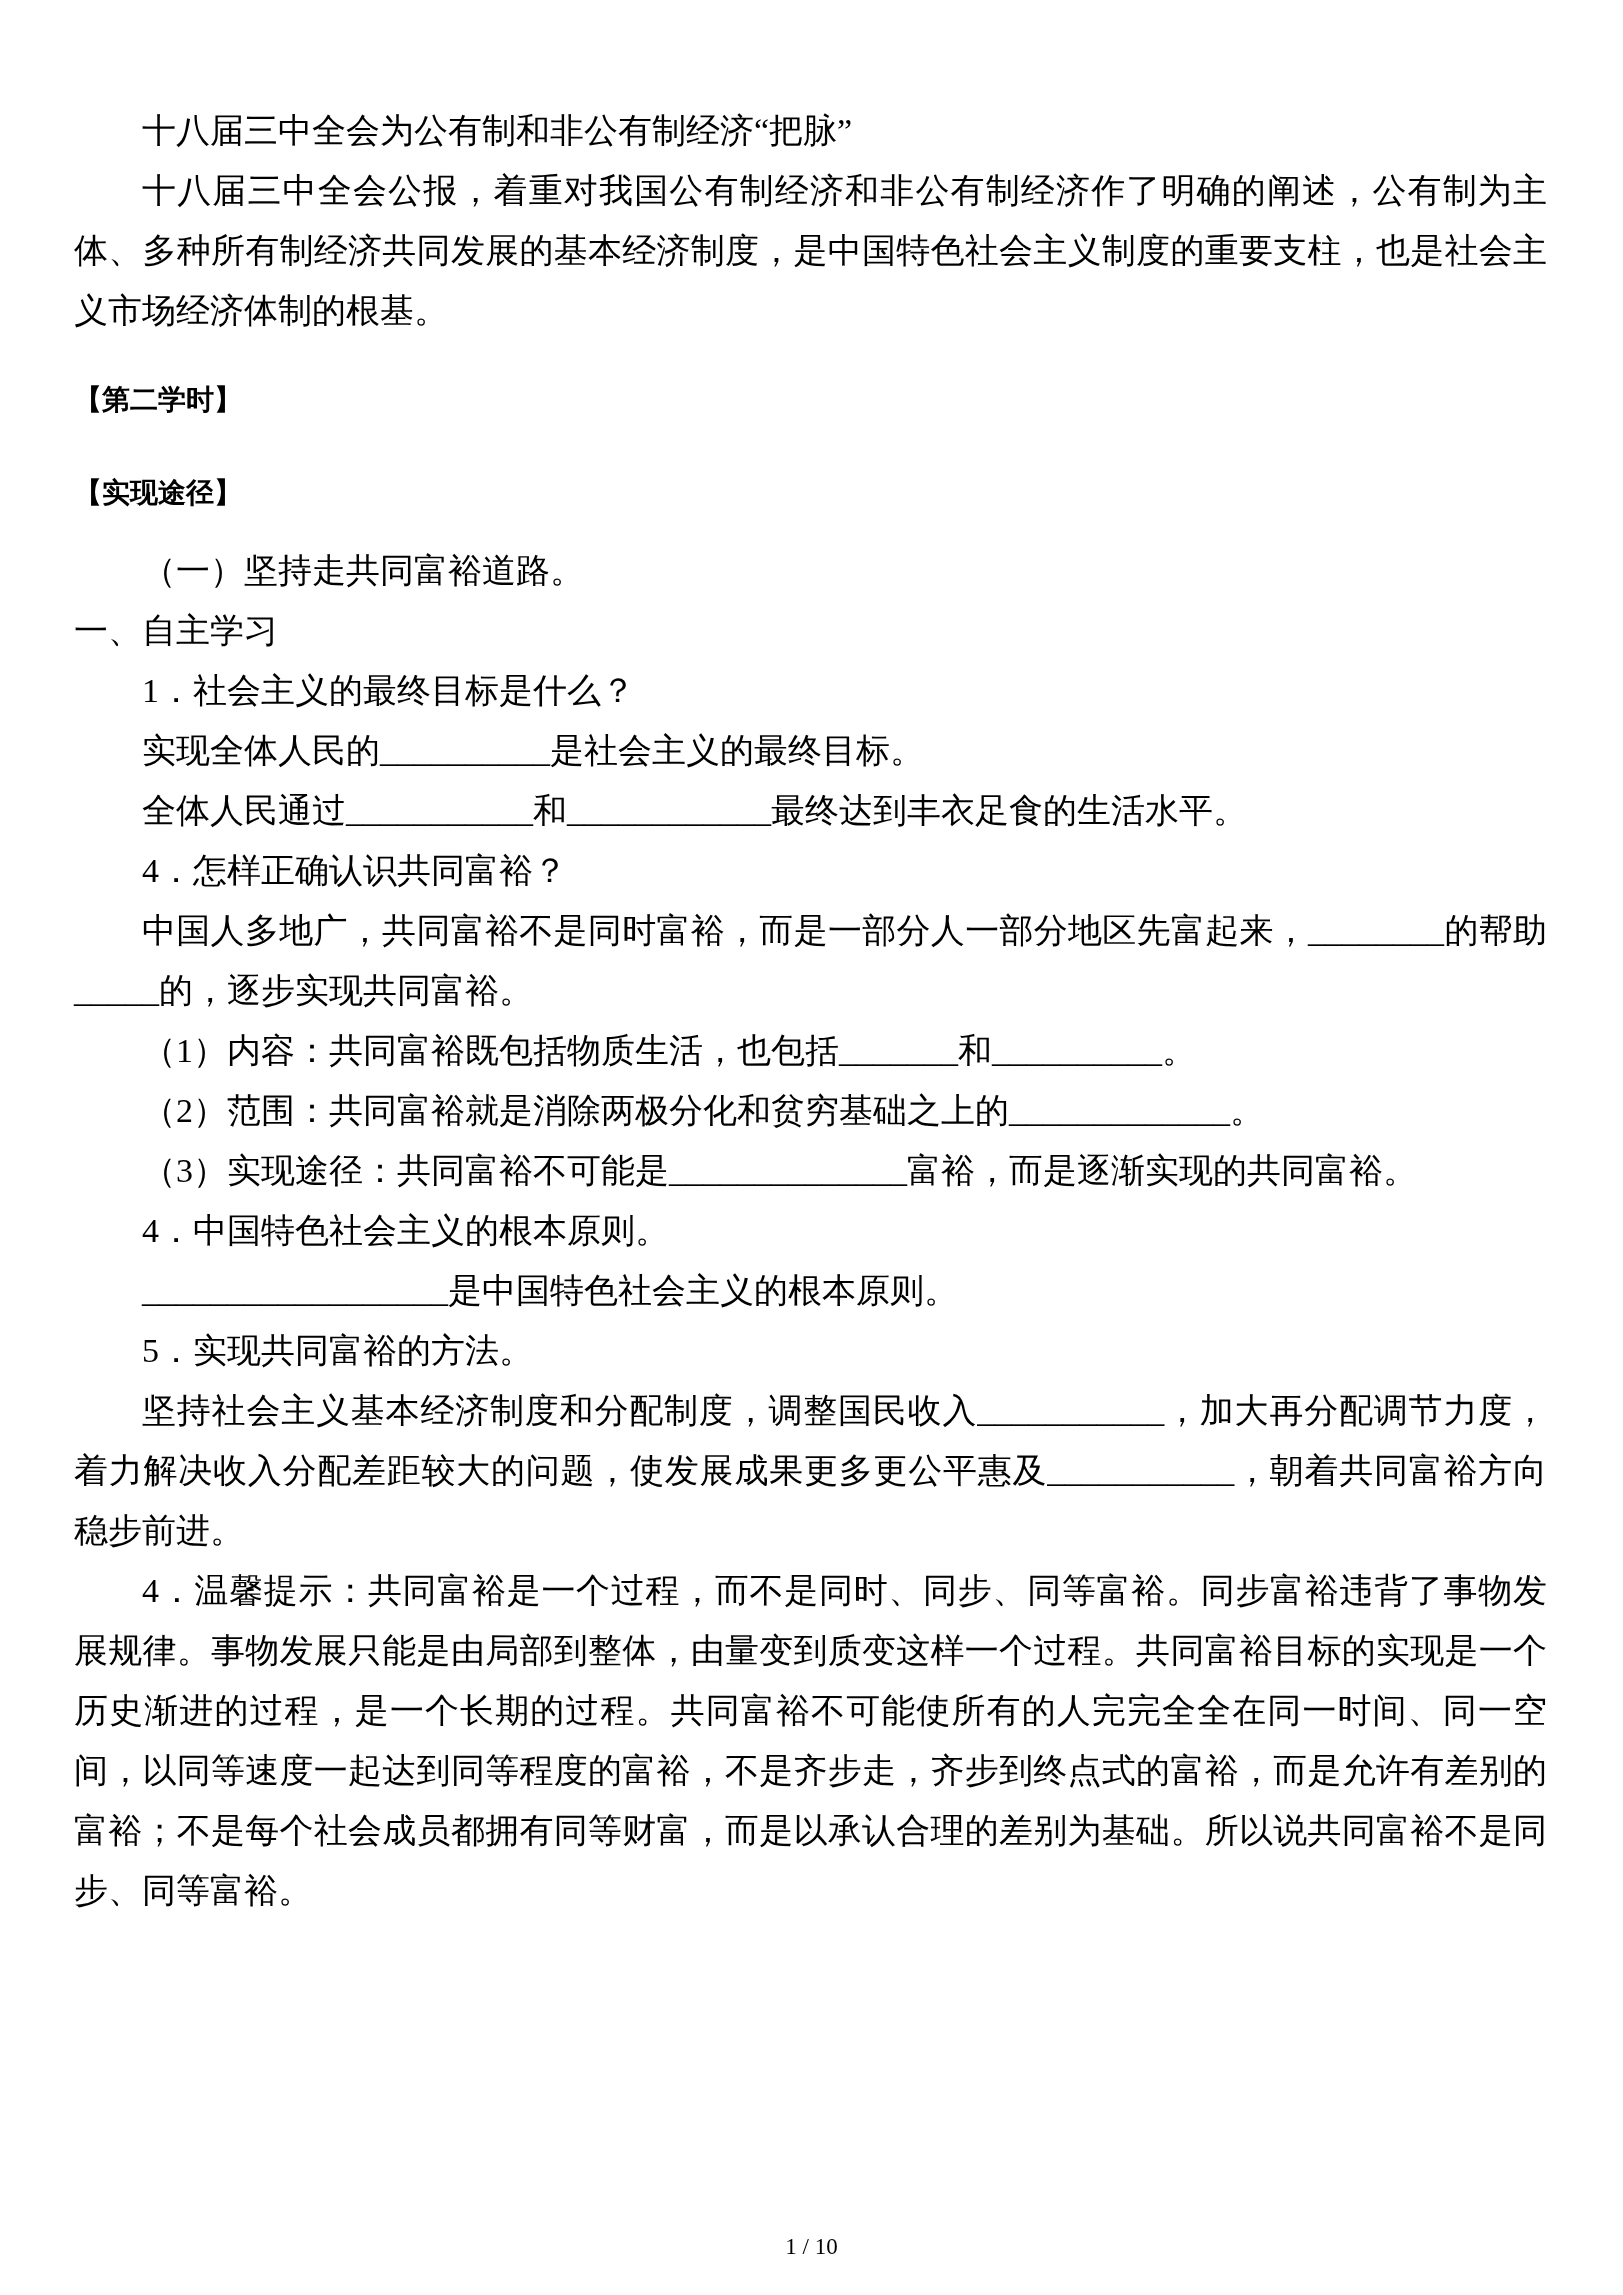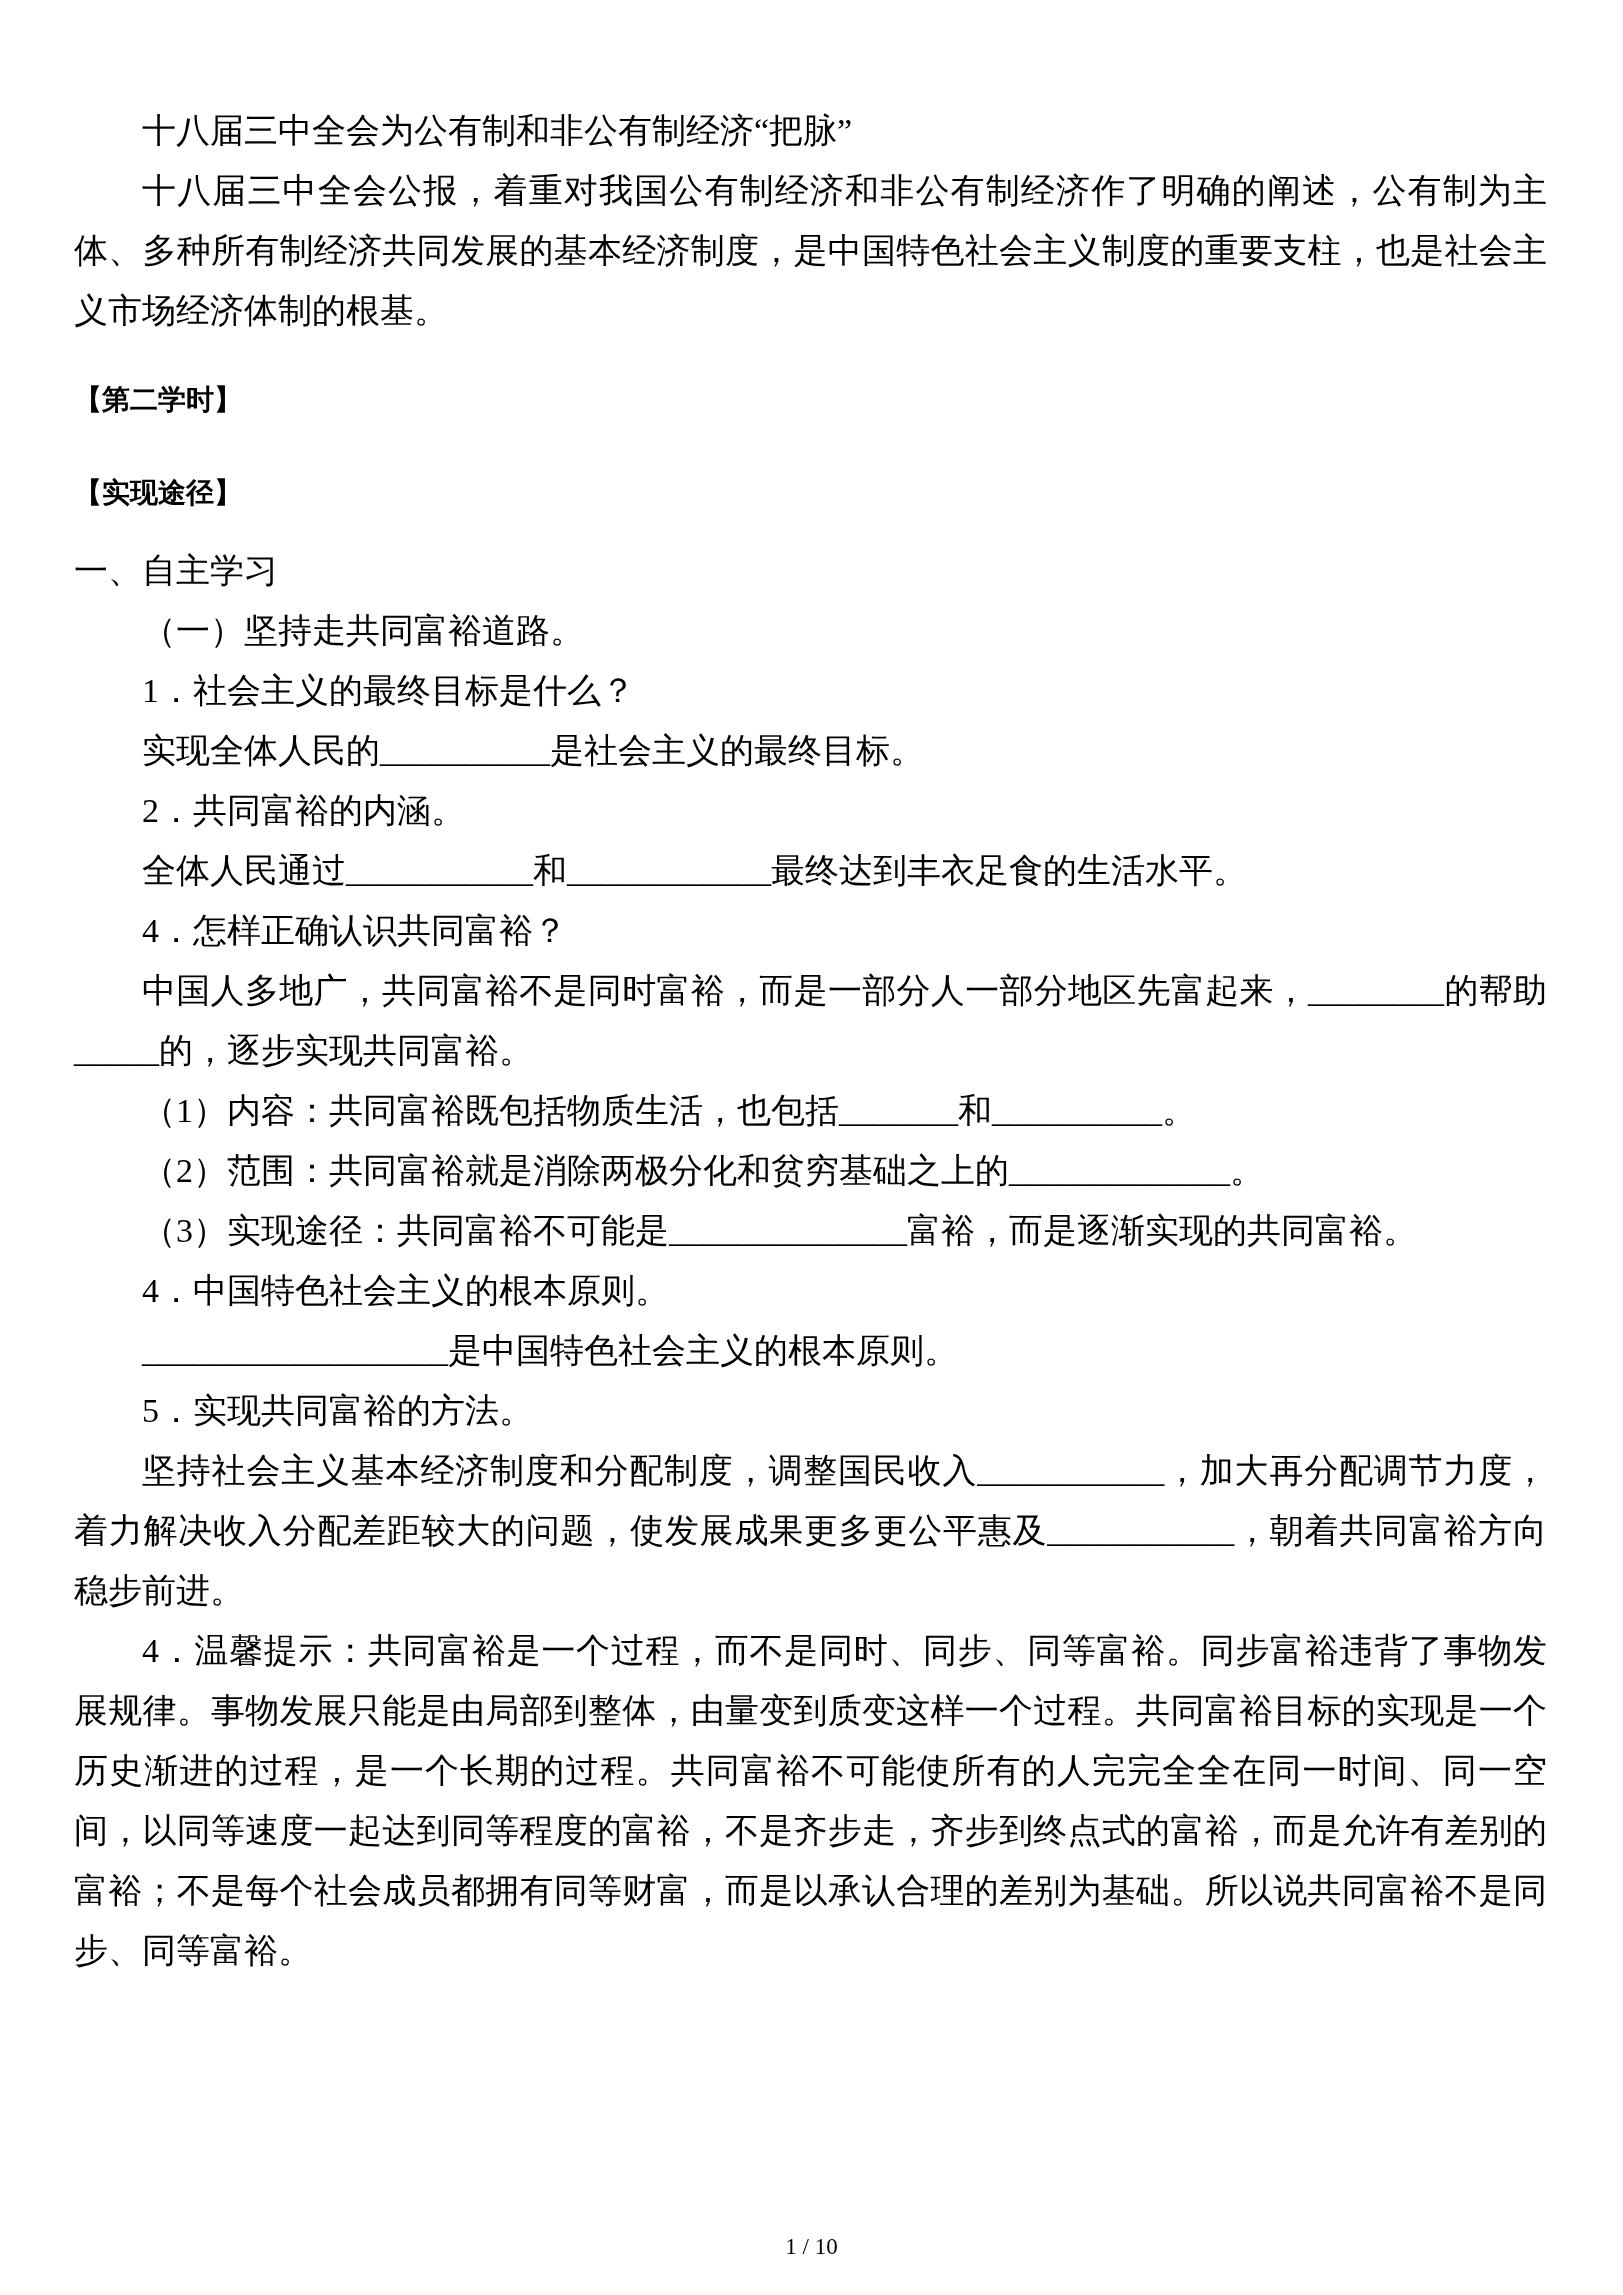--- a/index.html
+++ b/index.html
@@ -53,25 +53,24 @@
 <body>
 
 <div class="page">
 
   <p class="para indent">十八届三中全会为公有制和非公有制经济“把脉”</p>
   <p class="para indent">十八届三中全会公报，着重对我国公有制经济和非公有制经济作了明确的阐述，公有制为主体、多种所有制经济共同发展的基本经济制度，是中国特色社会主义制度的重要支柱，也是社会主义市场经济体制的根基。</p>
 
   <h2 class="heading heading-2">【第二学时】</h2>
   <h2 class="heading">【实现途径】</h2>
 
+  <p class="para indent">（一）坚持走共同富裕道路。</p>
   <p class="para">一、自主学习</p>
-  <p class="para indent">（一）坚持走共同富裕道路。</p>
   <p class="para indent">1．社会主义的最终目标是什么？</p>
   <p class="para indent">实现全体人民的__________是社会主义的最终目标。</p>
-  <p class="para indent">2．共同富裕的内涵。</p>
   <p class="para indent">全体人民通过___________和____________最终达到丰衣足食的生活水平。</p>
   <p class="para indent">4．怎样正确认识共同富裕？</p>
   <p class="para indent">中国人多地广，共同富裕不是同时富裕，而是一部分人一部分地区先富起来，________的帮助_____的，逐步实现共同富裕。</p>
   <p class="para indent">（1）内容：共同富裕既包括物质生活，也包括_______和__________。</p>
   <p class="para indent">（2）范围：共同富裕就是消除两极分化和贫穷基础之上的_____________。</p>
   <p class="para indent">（3）实现途径：共同富裕不可能是______________富裕，而是逐渐实现的共同富裕。</p>
   <p class="para indent">4．中国特色社会主义的根本原则。</p>
   <p class="para indent">__________________是中国特色社会主义的根本原则。</p>
   <p class="para indent">5．实现共同富裕的方法。</p>
   <p class="para indent">坚持社会主义基本经济制度和分配制度，调整国民收入___________，加大再分配调节力度，着力解决收入分配差距较大的问题，使发展成果更多更公平惠及___________，朝着共同富裕方向稳步前进。</p>

